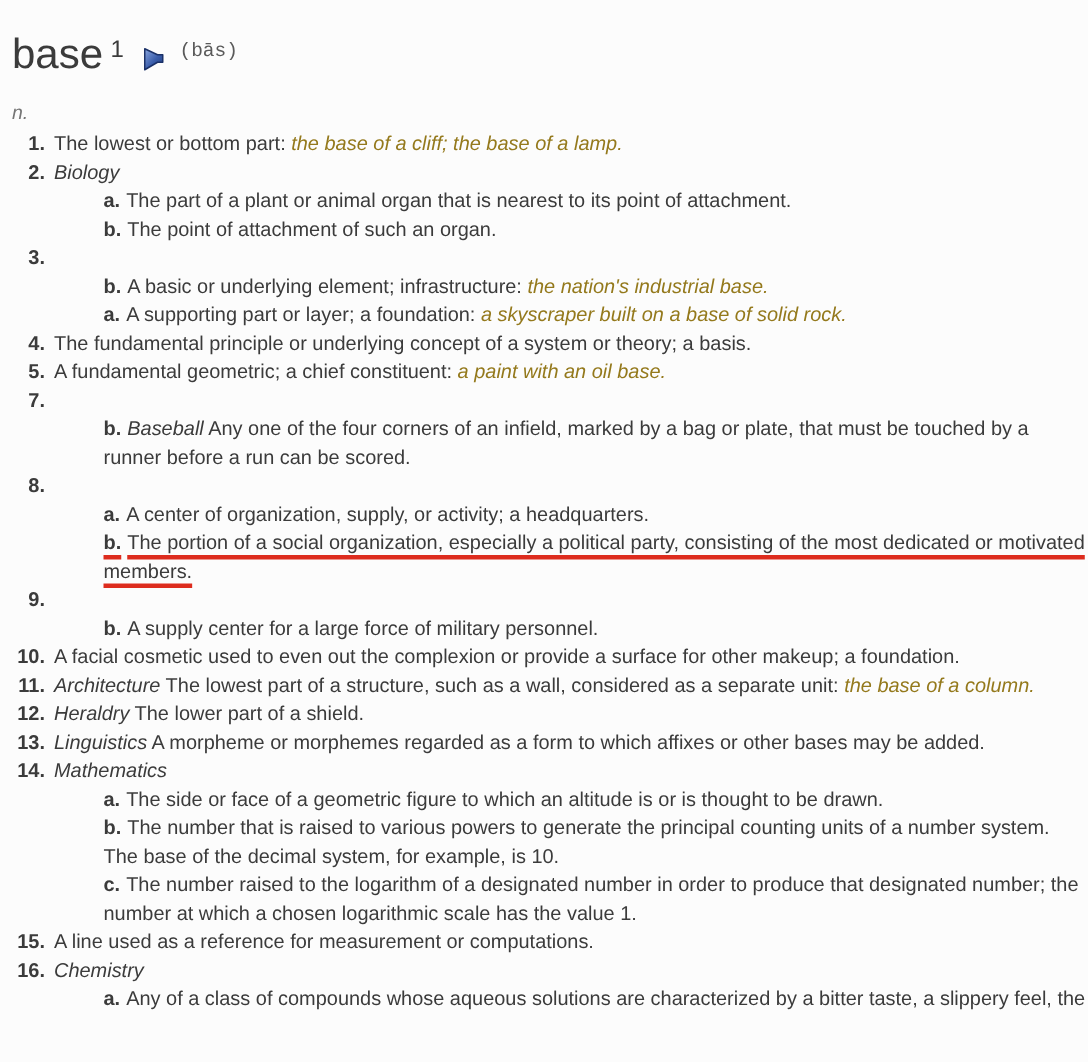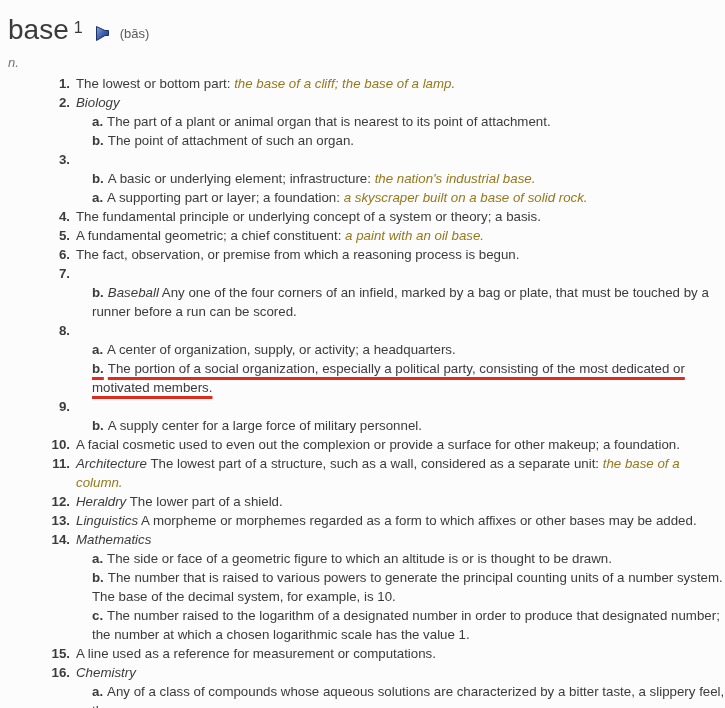--- a/index.html
+++ b/index.html
@@ -33,45 +33,46 @@
     margin-left:5px;
     position:relative;top:-2px;
   }
   .speaker{
     margin:6px 0 0 12px;
     cursor:pointer;
     display:inline-block;
   }
   .pron{
     font-size:13px;color:var(--pron);
-    margin:9px 0 0 7px;
+    margin:9px 0 12px 7px;
+    font-family:Liberation Mono, monospace;
   }
   .pos{
     font-style:italic;
     font-size:13px;color:var(--muted);
     padding:7px 0 0 8px;
     line-height:14px;
   }
   
   .defs{
     margin-top:4px;
     font-size:13.3px;
     line-height:19px;
     width:725px;
   }
-  .def-line{padding-left:76px;}
+  .def-line{padding-left:36px;}
   .def-line .num{
     display:inline-block;
     min-width:46px;
     margin-left:-52px;
     margin-right:6px;
     text-align:right;
     font-weight:bold;
   }
-  .sub-line{padding-left:92px;}
+  .sub-line{padding-left:69px;}
   .letter{font-weight:bold;margin-right:4px;}
   .field{font-style:italic;}
   .example{font-style:italic;color:var(--example);}
   .red-underline{
     text-decoration:underline;
     text-decoration-color:var(--red);
     text-decoration-thickness:3px;
     text-underline-offset:4px;
   }
 </style>
@@ -103,21 +104,20 @@
   <div class="defs" id="definitions">
       <div class="def-line"><span class="num">1.</span><span>The lowest or bottom part: </span><span class="example">the base of a cliff; the base of a lamp.</span></div>
       <div class="def-line"><span class="num">2.</span><span class="field">Biology</span></div>
       <div class="sub-line"><span><span class="letter">a.</span><span>The part of a plant or animal organ that is nearest to its point of attachment.</span></span></div>
       <div class="sub-line"><span><span class="letter">b.</span><span>The point of attachment of such an organ.</span></span></div>
       <div class="def-line"><span class="num">3.</span></div>
       <div class="sub-line"><span><span class="letter">b.</span><span>A basic or underlying element; infrastructure: </span><span class="example">the nation's industrial base.</span></span></div>
       <div class="sub-line"><span><span class="letter">a.</span><span>A supporting part or layer; a foundation: </span><span class="example">a skyscraper built on a base of solid rock.</span></span></div>
       <div class="def-line"><span class="num">4.</span><span>The fundamental principle or underlying concept of a system or theory; a basis.</span></div>
       <div class="def-line"><span class="num">5.</span><span>A fundamental geometric; a chief constituent: </span><span class="example">a paint with an oil base.</span></div>
-      <div class="def-line"><span class="num">6.</span><span>The fact, observation, or premise from which a reasoning process is begun.</span></div>
       <div class="def-line"><span class="num">7.</span></div>
       <div class="sub-line"><span><span class="letter">b.</span><span class="field">Baseball</span><span> Any one of the four corners of an infield, marked by a bag or plate, that must be touched by a runner before a run can be scored.</span></span></div>
       <div class="def-line"><span class="num">8.</span></div>
       <div class="sub-line"><span><span class="letter">a.</span><span>A center of organization, supply, or activity; a headquarters.</span></span></div>
       <div class="sub-line"><span class="red-underline"><span class="letter">b.</span><span>The portion of a social organization, especially a political party, consisting of the most dedicated or motivated members.</span></span></div>
       <div class="def-line"><span class="num">9.</span></div>
       <div class="sub-line"><span><span class="letter">b.</span><span>A supply center for a large force of military personnel.</span></span></div>
       <div class="def-line"><span class="num">10.</span><span>A facial cosmetic used to even out the complexion or provide a surface for other makeup; a foundation.</span></div>
       <div class="def-line"><span class="num">11.</span><span class="field">Architecture</span><span> The lowest part of a structure, such as a wall, considered as a separate unit: </span><span class="example">the base of a column.</span></div>
       <div class="def-line"><span class="num">12.</span><span class="field">Heraldry</span><span> The lower part of a shield.</span></div>

